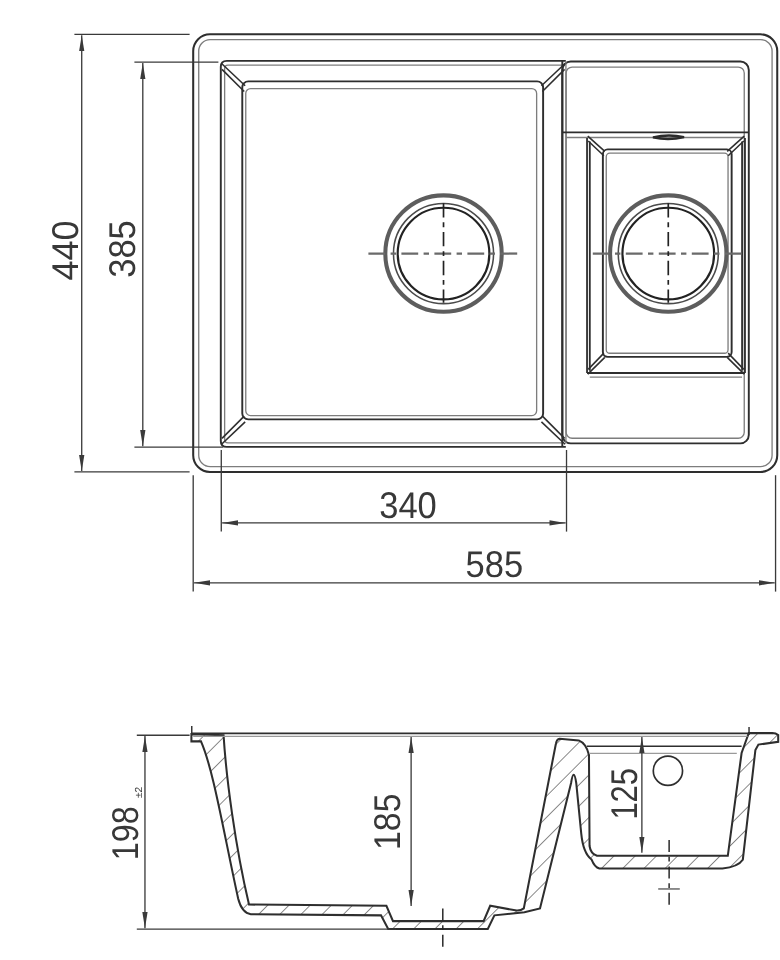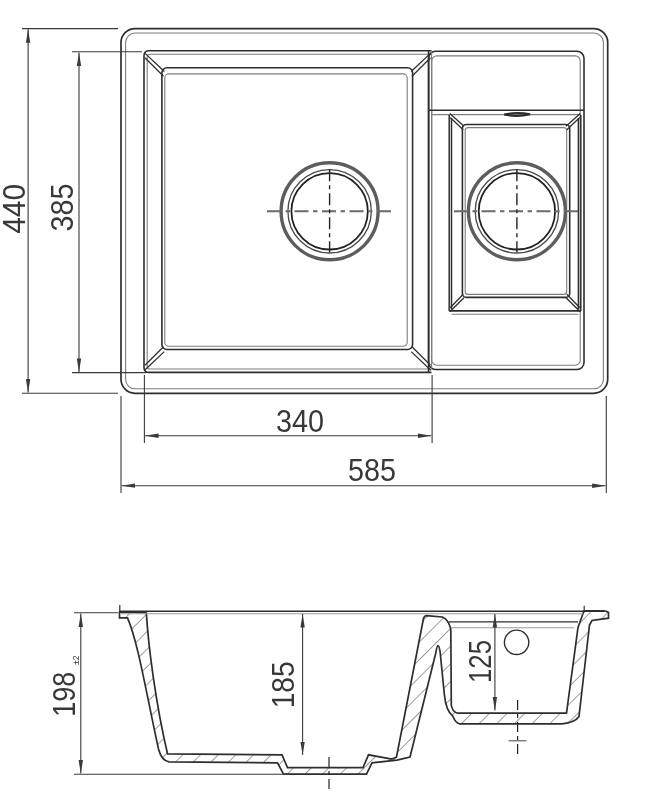--- a/index.html
+++ b/index.html
@@ -1,16 +1,16 @@
 <!DOCTYPE html>
 <html><head>
 <meta charset="utf-8">
 <style>
   html,body{margin:0;padding:0;background:#ffffff;}
-  .wrap{width:571px;height:800px;background:#fff;}
+  .wrap{width:571px;height:800px;background:#fff;margin-left:40px;}
   text{font-family:"Liberation Sans", sans-serif;fill:#383838;}
 </style>
 </head>
 <body>
 <div class="wrap">
 <svg width="650" height="800" viewBox="0 0 650 800">
 <defs>
 <pattern id="hatch" width="12.5" height="12.5" patternUnits="userSpaceOnUse" patternTransform="rotate(45)">
 <line x1="0" y1="0" x2="0" y2="12.5" stroke="#4e4e4e" stroke-width="1.1"></line>
 </pattern>

